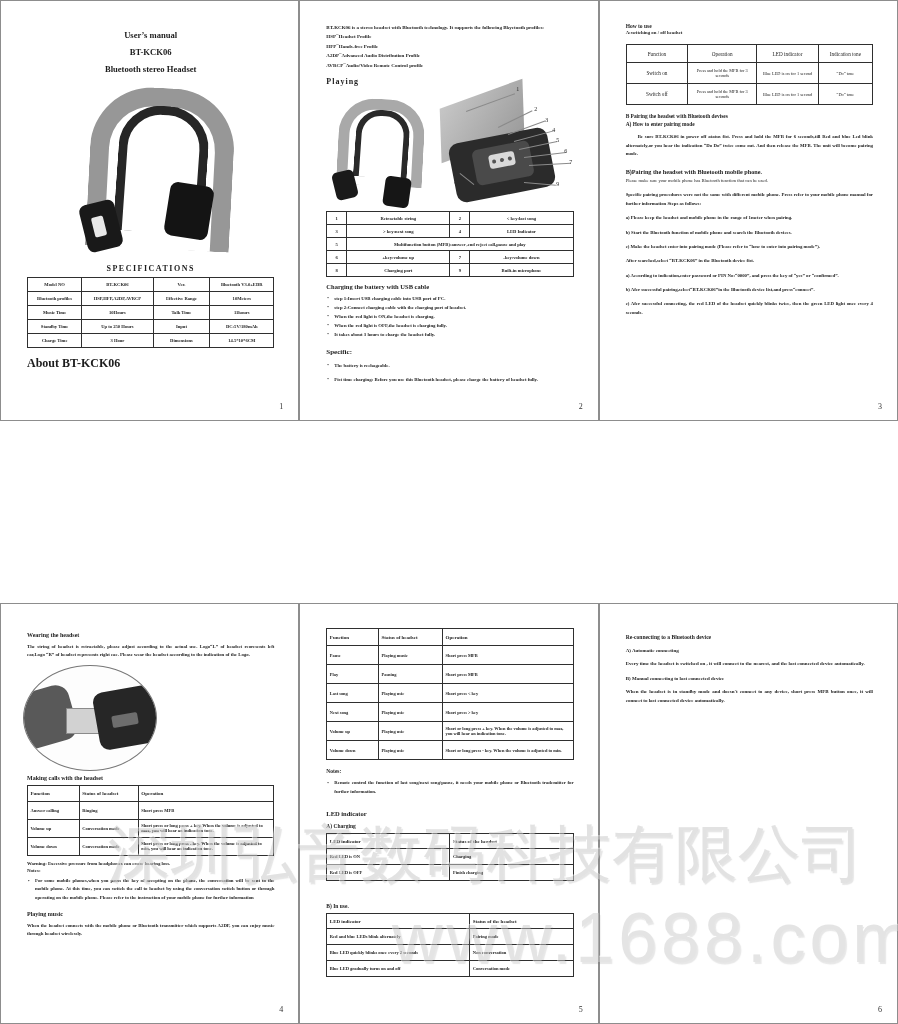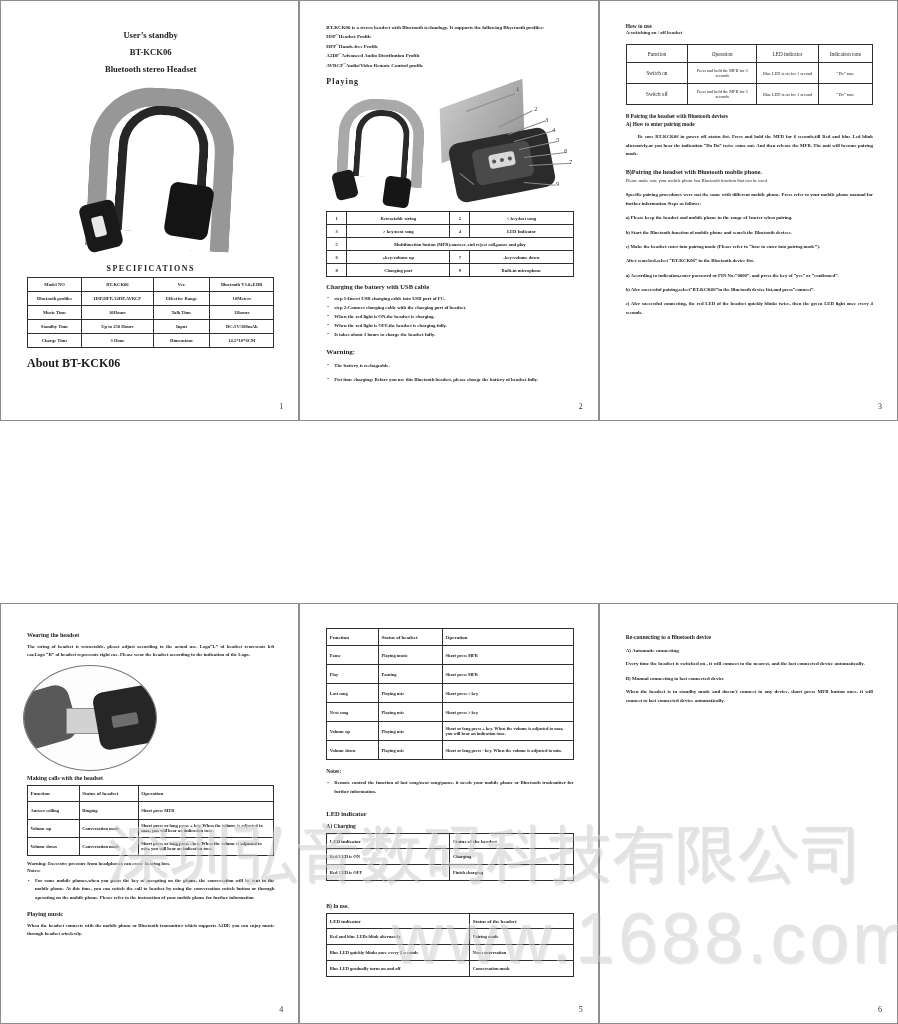--- a/index.html
+++ b/index.html
@@ -115,21 +115,21 @@
     text-shadow:-1px -1px 0 rgba(255,255,255,0.95),1.5px 1.5px 1px rgba(120,120,120,0.35);}
   .wm-company{left:108px;top:812px;font-size:62px;letter-spacing:1px;}
   .wm-site{left:392px;top:898px;font-size:70px;letter-spacing:4px;opacity:0.5;}
 </style>
 </head>
 <body>
 
 <div class="row row1">
 
   <div class="page pad">
-    <div class="p1-title">User’s standby</div>
+    <div class="p1-title">User’s manual</div>
     <div class="p1-title">BT-KCK06</div>
     <div class="p1-title">Bluetooth stereo Headset</div>
 
     <div class="headset1">
       <div class="hs-band"></div>
       <div class="hs-band-in"></div>
       <div class="hs-pad-l"></div>
       <div class="hs-pad-r"></div>
     </div>
 
@@ -250,21 +250,21 @@
     </tbody>
       </table>
 
     <div class="charge-head">Charging the battery with USB cable</div>
     <div class="step">step 1:Insert USB charging cable into USB port of PC.</div>
     <div class="step">step 2:Connect charging cable with the charging port of headset.</div>
     <div class="step">When the red light is ON,the headset is charging.</div>
     <div class="step">When the red light is OFF,the headset is charging fully.</div>
     <div class="step">It takes about 3 hours to charge the headset fully.</div>
 
-    <div class="warn-head">Warning:</div>
+    <div class="warn-head">Specific:</div>
     <div class="witem">The battery is rechageable.</div>
     <div class="witem">Fist time charging: Before you use this Bluetooth headset, please charge the battery of headset fully.</div>
 
     <div class="pagenum">2</div>
   </div>
 
   <div class="page pad p3">
     <div class="h55">How to use</div>
     <div class="t48 b">A:switching on / off headset</div>
 

